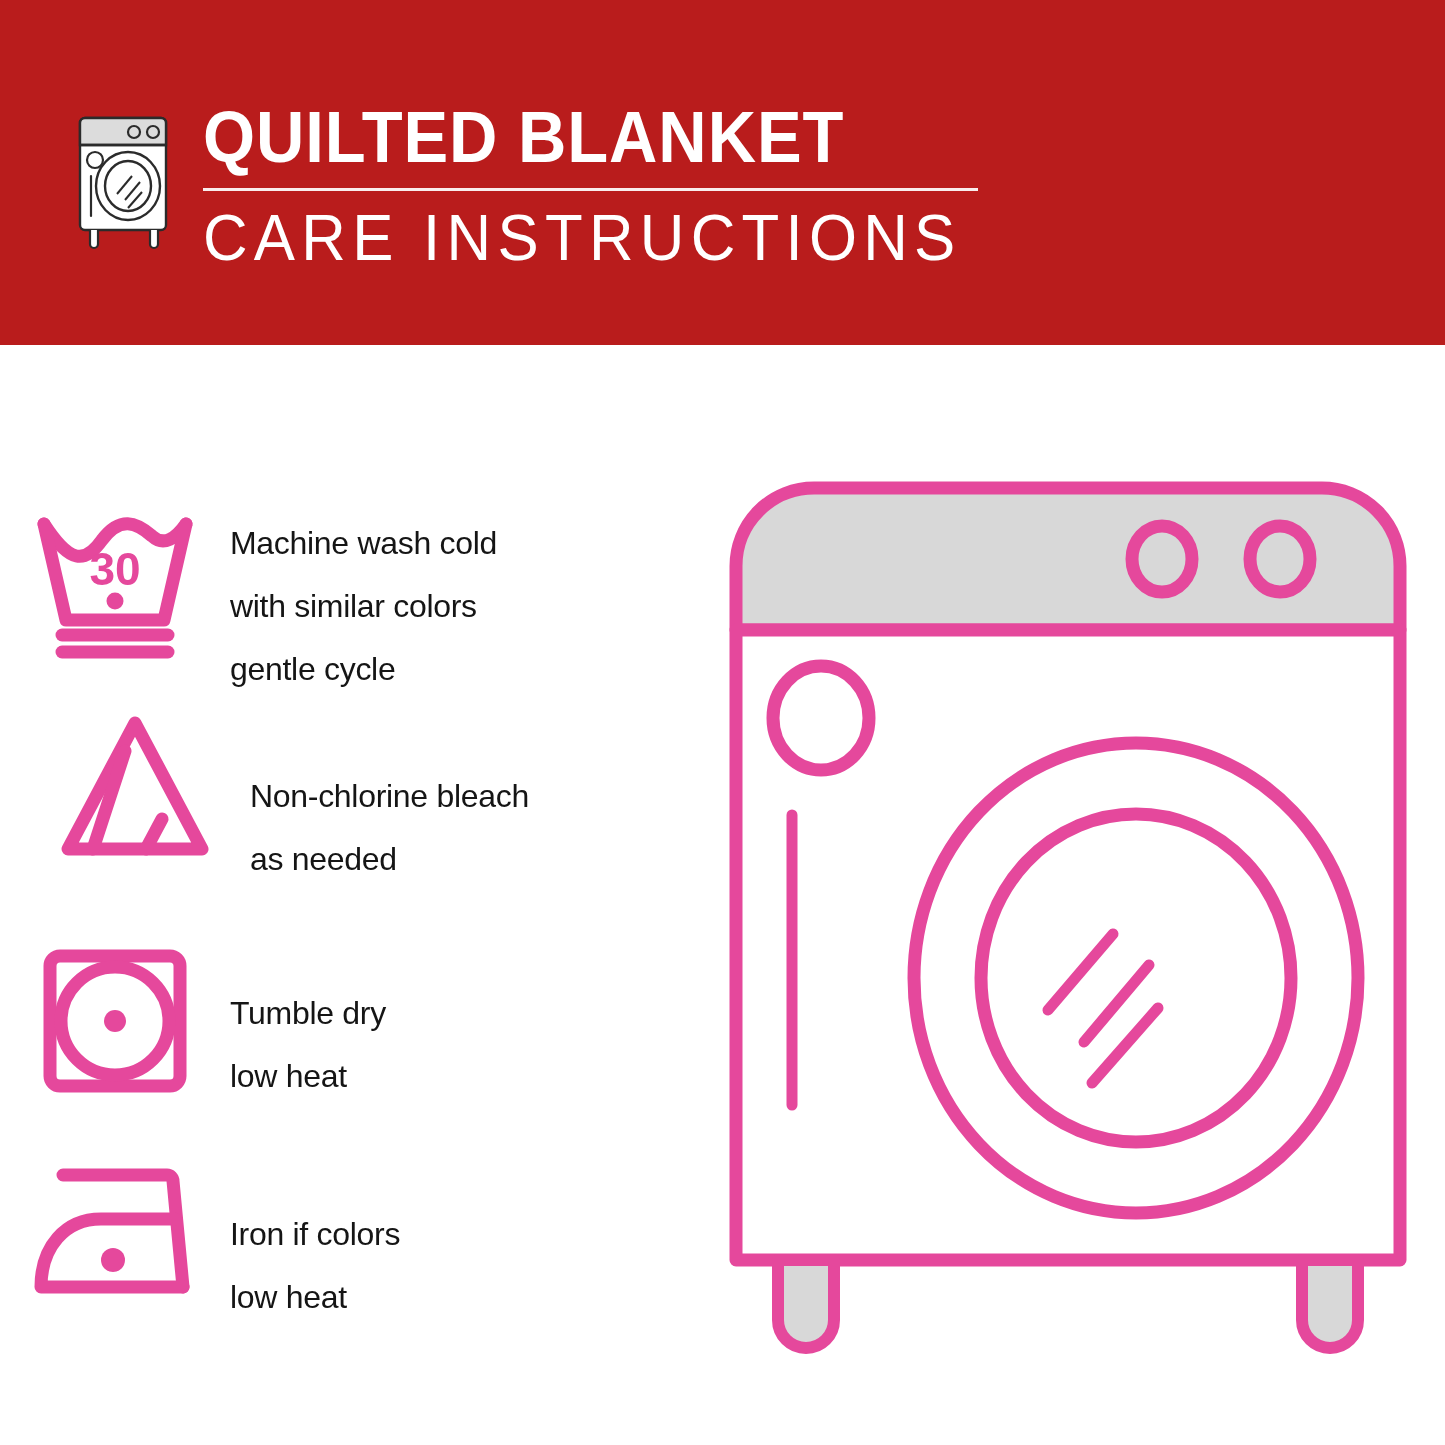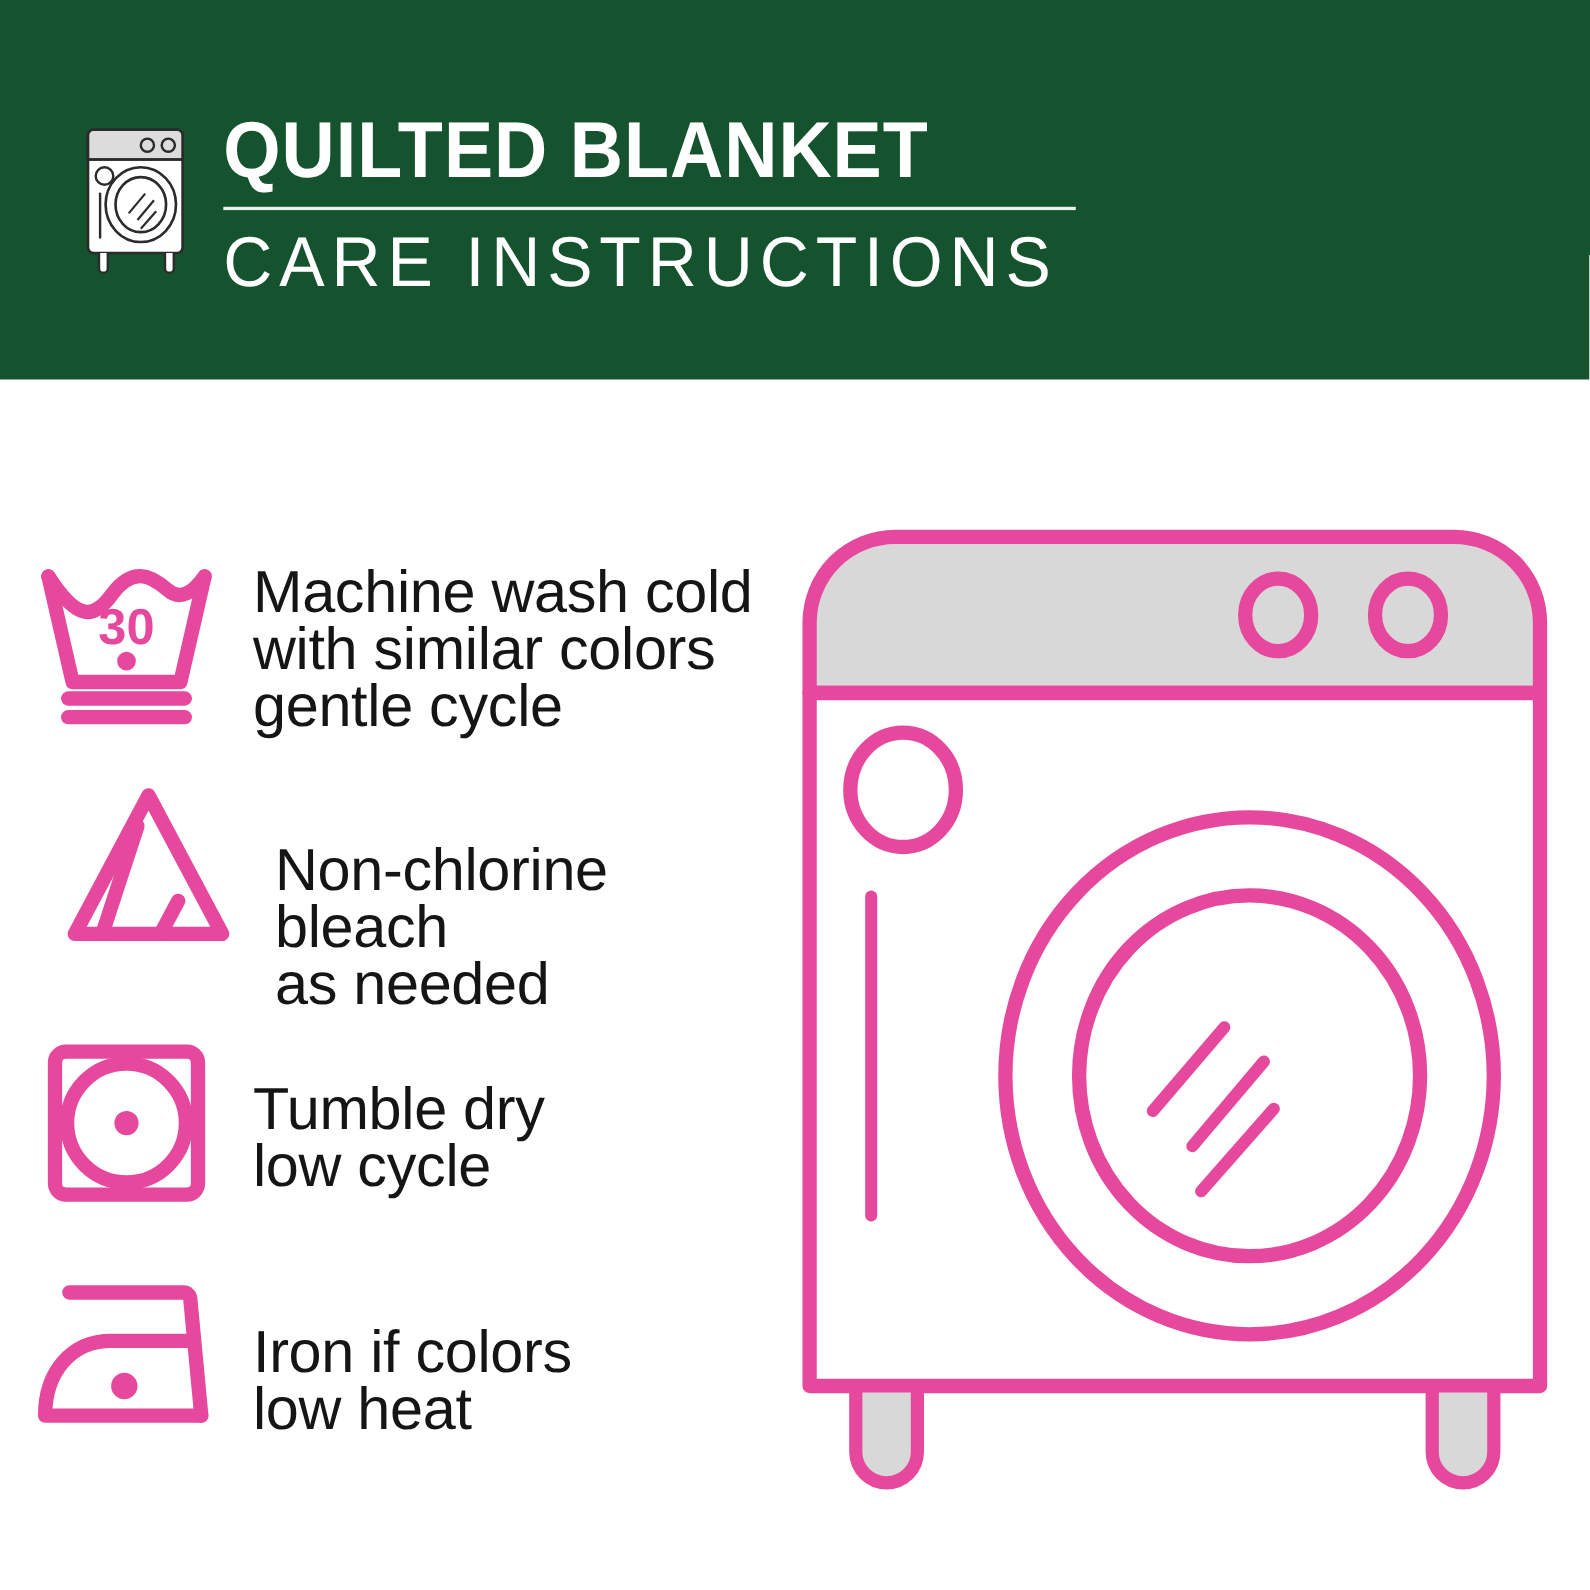--- a/index.html
+++ b/index.html
@@ -7,21 +7,21 @@
   body {
     background:#ffffff;
     font-family:"Liberation Sans", sans-serif;
     overflow:hidden;
     position:relative;
   }
 
   
   #header {
     position:absolute; left:0; top:0; width:1445px; height:345px;
-    background:#14532d;
+    background:#b91c1c;
     display:flex; align-items:center;
   }
   #header-logo {
     position:absolute; left:62px; top:104px; width:122px; height:152px;
   }
   #header-text {
     position:absolute; left:203px; top:98px; width:790px;
   }
   #title-main {
     font-family:"Liberation Sans Narrow","Liberation Sans",sans-serif;
@@ -60,22 +60,22 @@
     left:0; width:700px;
     display:flex; align-items:flex-start;
   }
   .row-icon {
     width:230px; flex:0 0 230px;
     display:flex; justify-content:center; align-items:flex-start;
     padding-top:2px;
   }
   .row-label {
     font-family:"Liberation Sans","DejaVu Sans",sans-serif;
-    font-size:54px;
-    line-height:52px;
+    font-size:32px;
+    line-height:63px;
     color:#151515;
     letter-spacing:-0.3px;
     white-space:pre-line;
     padding-top:0px;
   }
   #row-0 { top:155px; }
   #row-1 { top:360px;margin-left:20px; }
   #row-2 { top:595px; }
   #row-3 { top:810px; }
   #row-0 .row-label { padding-top:12px; }
@@ -166,21 +166,21 @@
     <div class="row-icon">
       <svg viewBox="0 0 170 160" width="170" height="160">
         <g fill="none" stroke="#e5489c" stroke-width="13" stroke-linecap="round" stroke-linejoin="round">
           <rect x="20" y="14" width="130" height="130" rx="10"></rect>
           <circle cx="85" cy="79" r="54"></circle>
         </g>
         <circle cx="85" cy="79" r="11" fill="#e5489c"></circle>
       </svg>
     </div>
     <div class="row-label">Tumble dry
-low cycle</div>
+low heat</div>
   </div>
 
   <div class="row" id="row-3">
     <div class="row-icon">
       <svg viewBox="0 0 180 150" width="180" height="150">
         <g fill="none" stroke="#e5489c" stroke-width="13" stroke-linecap="round" stroke-linejoin="round">
 
           <path d="M38 18 H142 a6 6 0 0 1 6 6 L158 130"></path>
 
           <path d="M158 130 H16 C16 90 40 62 76 62 H150"></path>

